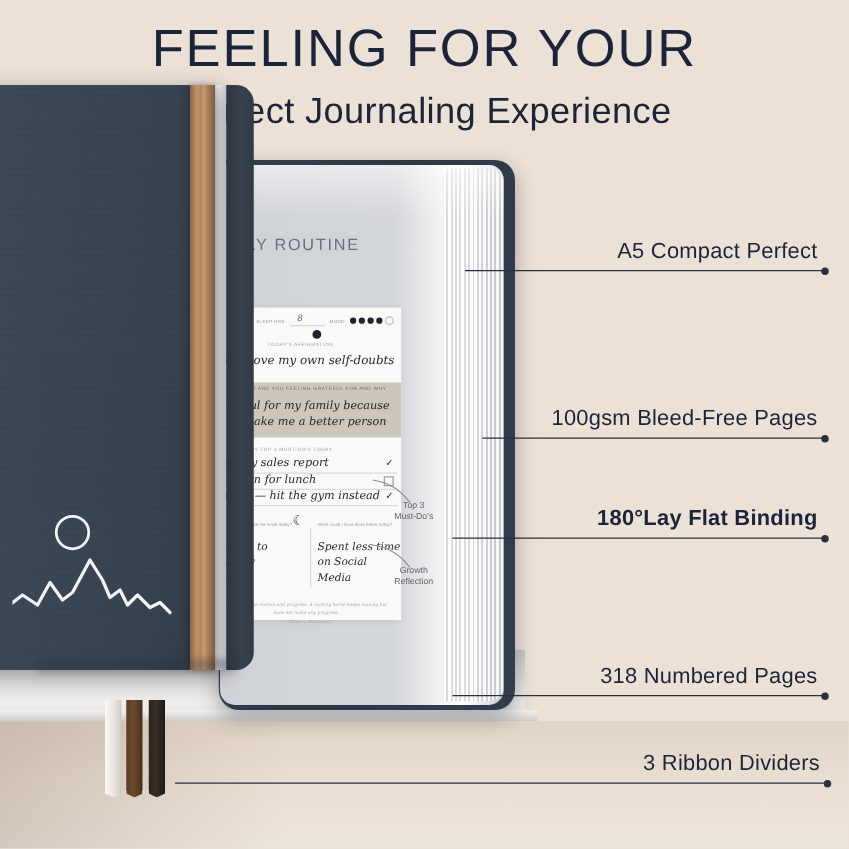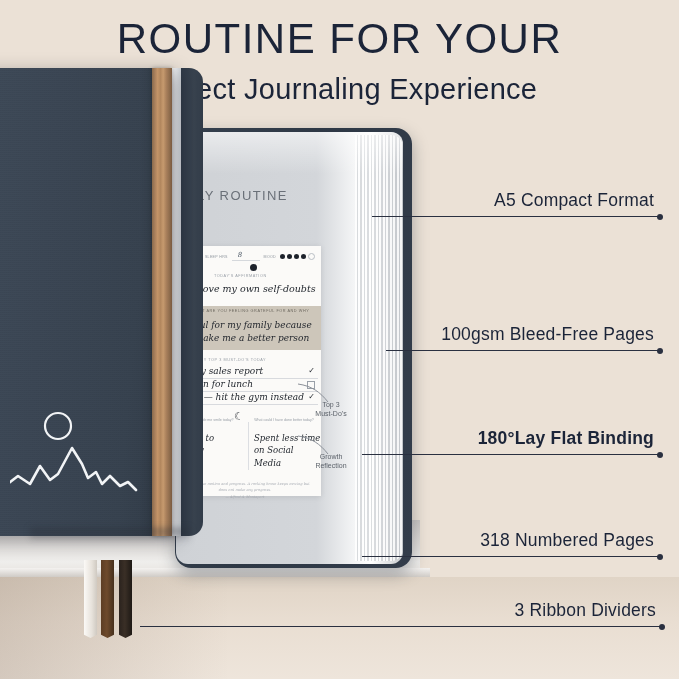--- a/index.html
+++ b/index.html
@@ -199,21 +199,21 @@
 </head>
 <body>
 
 <div id="stage">
 
   <div class="desk-shadowband"></div>
   <div class="desk-lip"></div>
   <div class="desk-front"></div>
   <div class="desk-front-shade"></div>
 
-  <div class="headline">ROUTINE FOR YOUR</div>
+  <div class="headline">FEELING FOR YOUR</div>
   <div class="subhead">Perfect Journaling Experience</div>
 
   <div class="backcover"></div>
   <div class="pageblock"></div>
   <div class="pageblock-lines"></div>
   <div class="page-top-shade"></div>
 
   <div style="position:absolute;left:182px;top:188px;font-family:'Liberation Sans',sans-serif;font-size:13px;letter-spacing:1.4px;color:#6a7078;">AILY ROUTINE</div>
 
   <div class="sheet">
@@ -309,28 +309,28 @@
       <div class="rb-tip"></div>
     </div>
   <div class="ribbon rb2">
       <div class="rb-tip"></div>
     </div>
   <div class="ribbon rb3">
       <div class="rb-tip"></div>
     </div>
 
   <div class="callout" style="left:372px;top:216px;width:288px;">
-    <span class="lbl">A5 Compact Format</span>
+    <span class="lbl">A5 Compact Perfect</span>
     <span class="dot"></span>
   </div>
   <div class="callout" style="left:386px;top:350px;width:274px;text-decoration:underline;">
     <span class="lbl">100gsm Bleed-Free Pages</span>
     <span class="dot"></span>
   </div>
-  <div class="callout" style="left:362px;top:454px;width:298px;font-weight:bold;">
+  <div class="callout" style="left:362px;top:430px;width:298px;font-weight:bold;">
     <span class="lbl">180°Lay Flat Binding</span>
     <span class="dot"></span>
   </div>
   <div class="callout" style="left:362px;top:556px;width:298px;">
     <span class="lbl">318 Numbered Pages</span>
     <span class="dot"></span>
   </div>
   <div class="callout" style="left:140px;top:626px;width:522px;">
     <span class="lbl">3 Ribbon Dividers</span>
     <span class="dot"></span>

